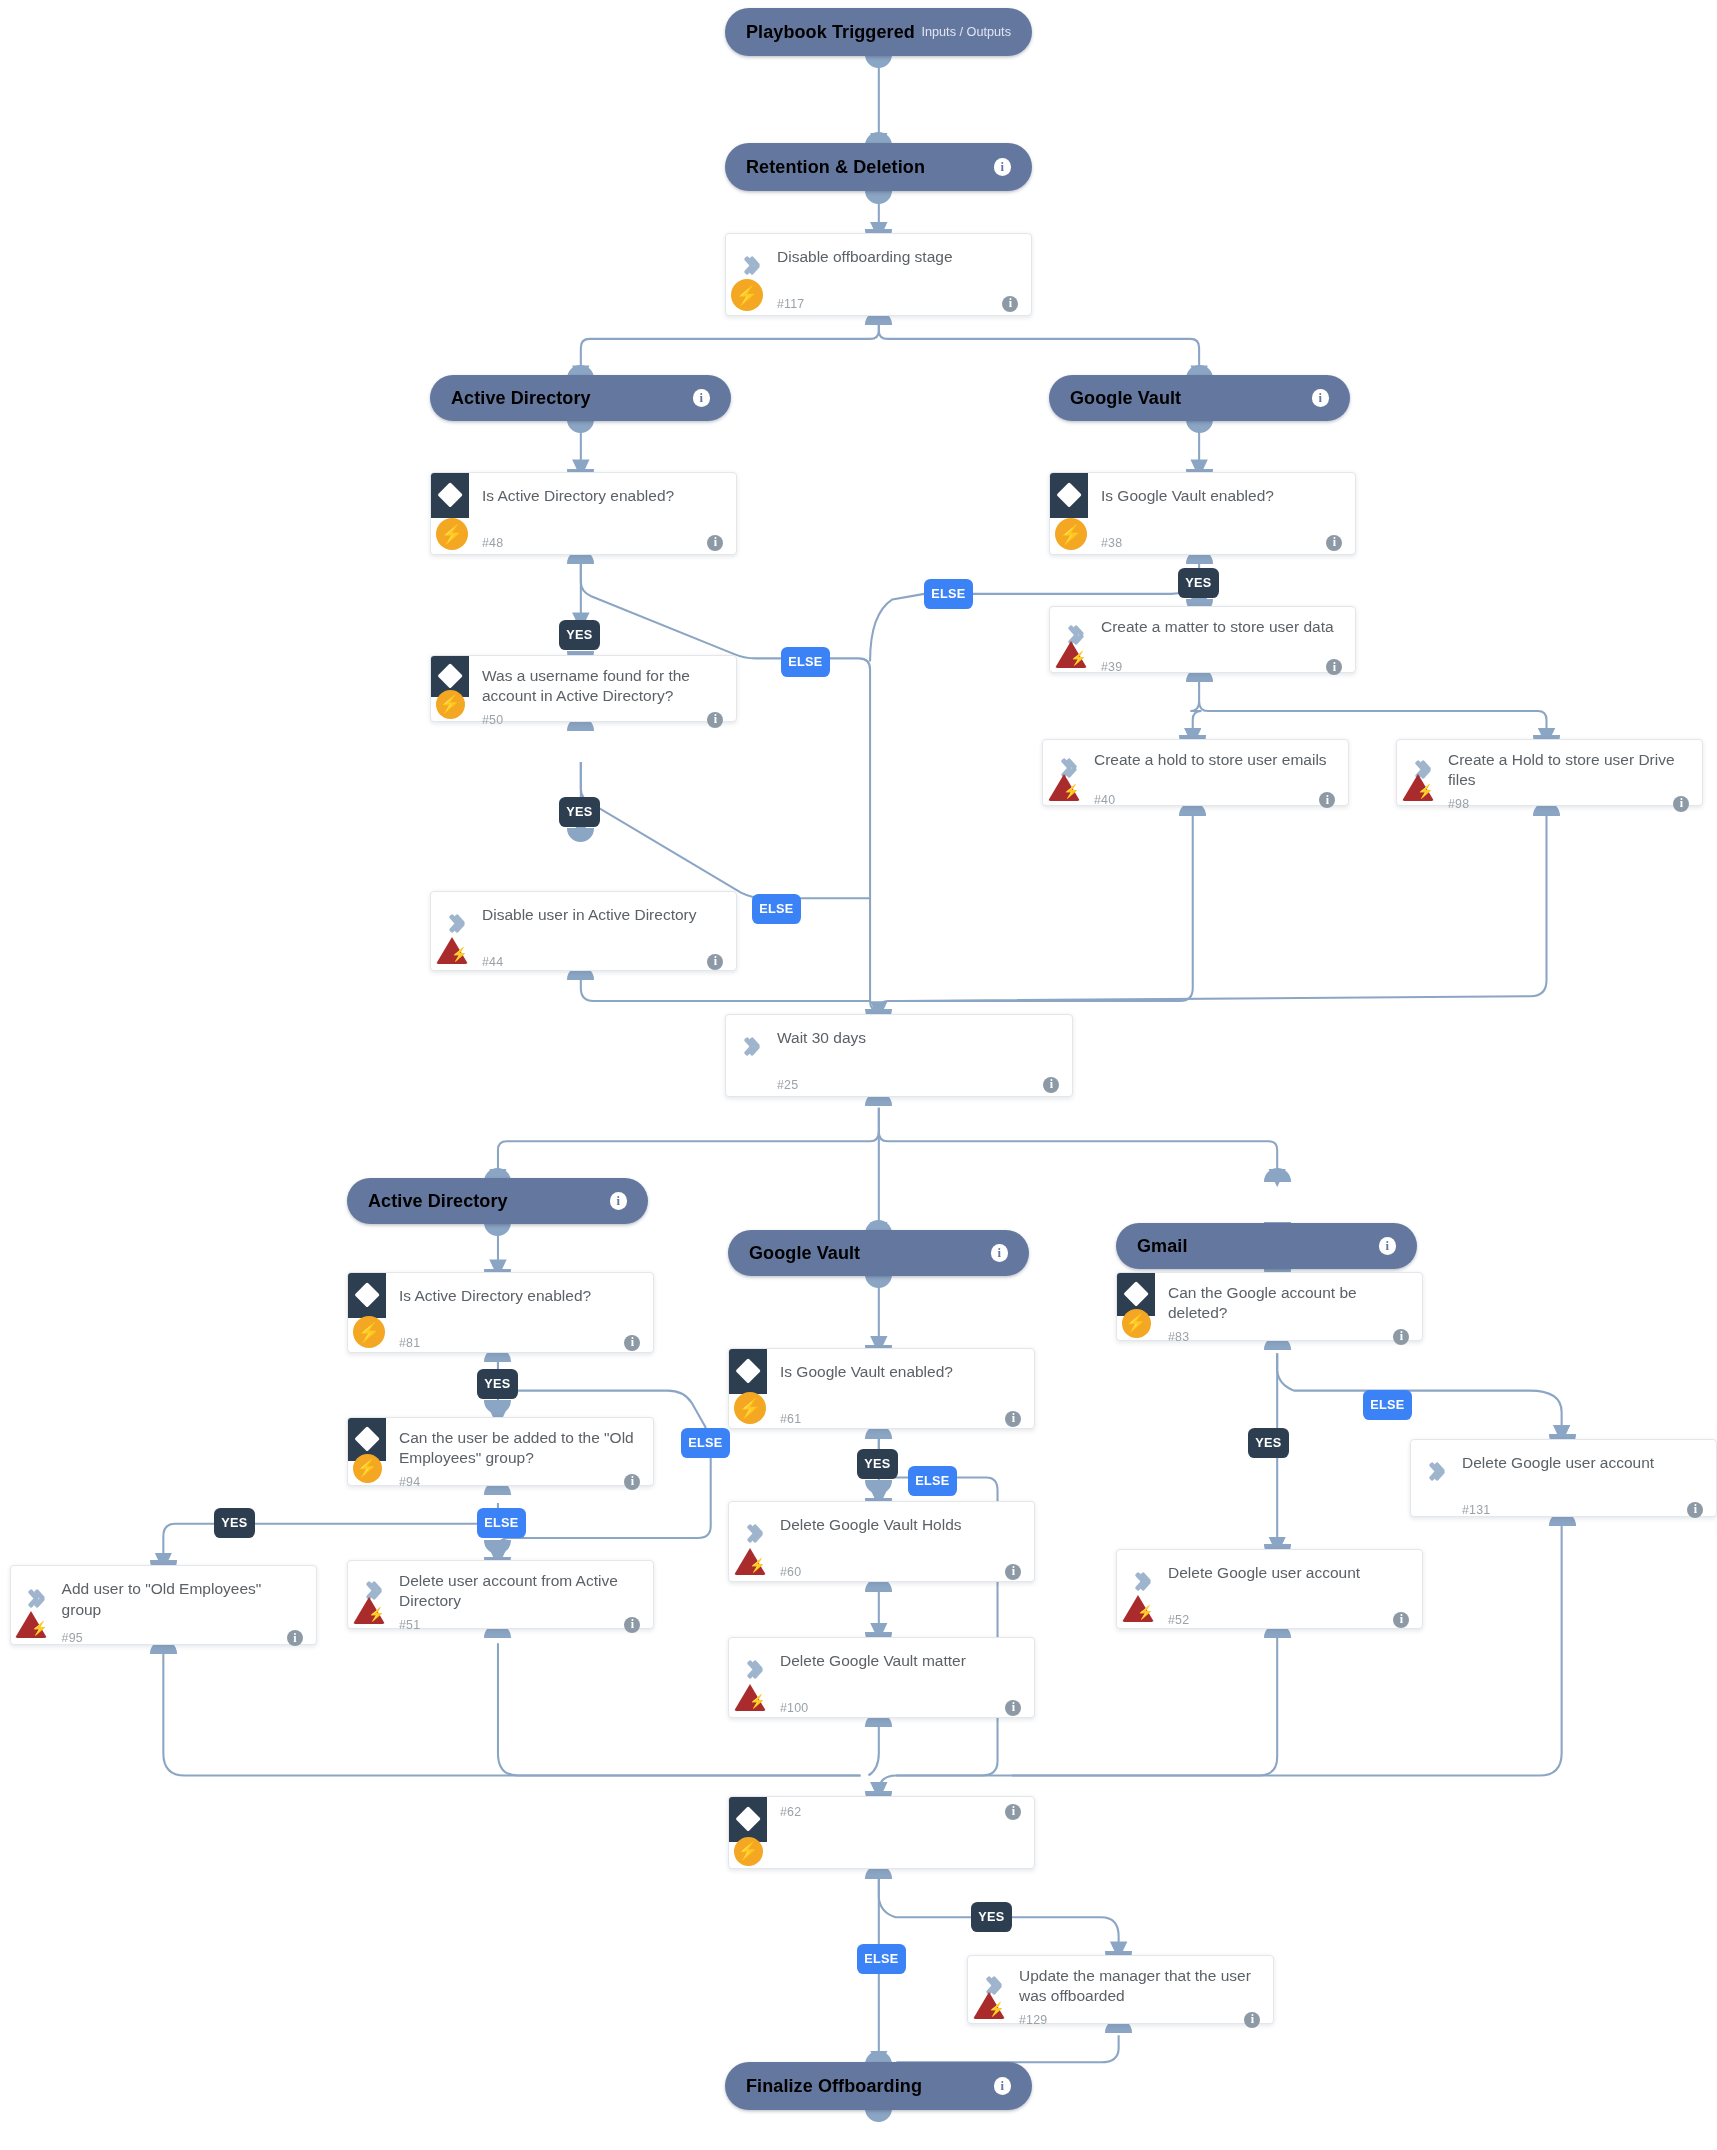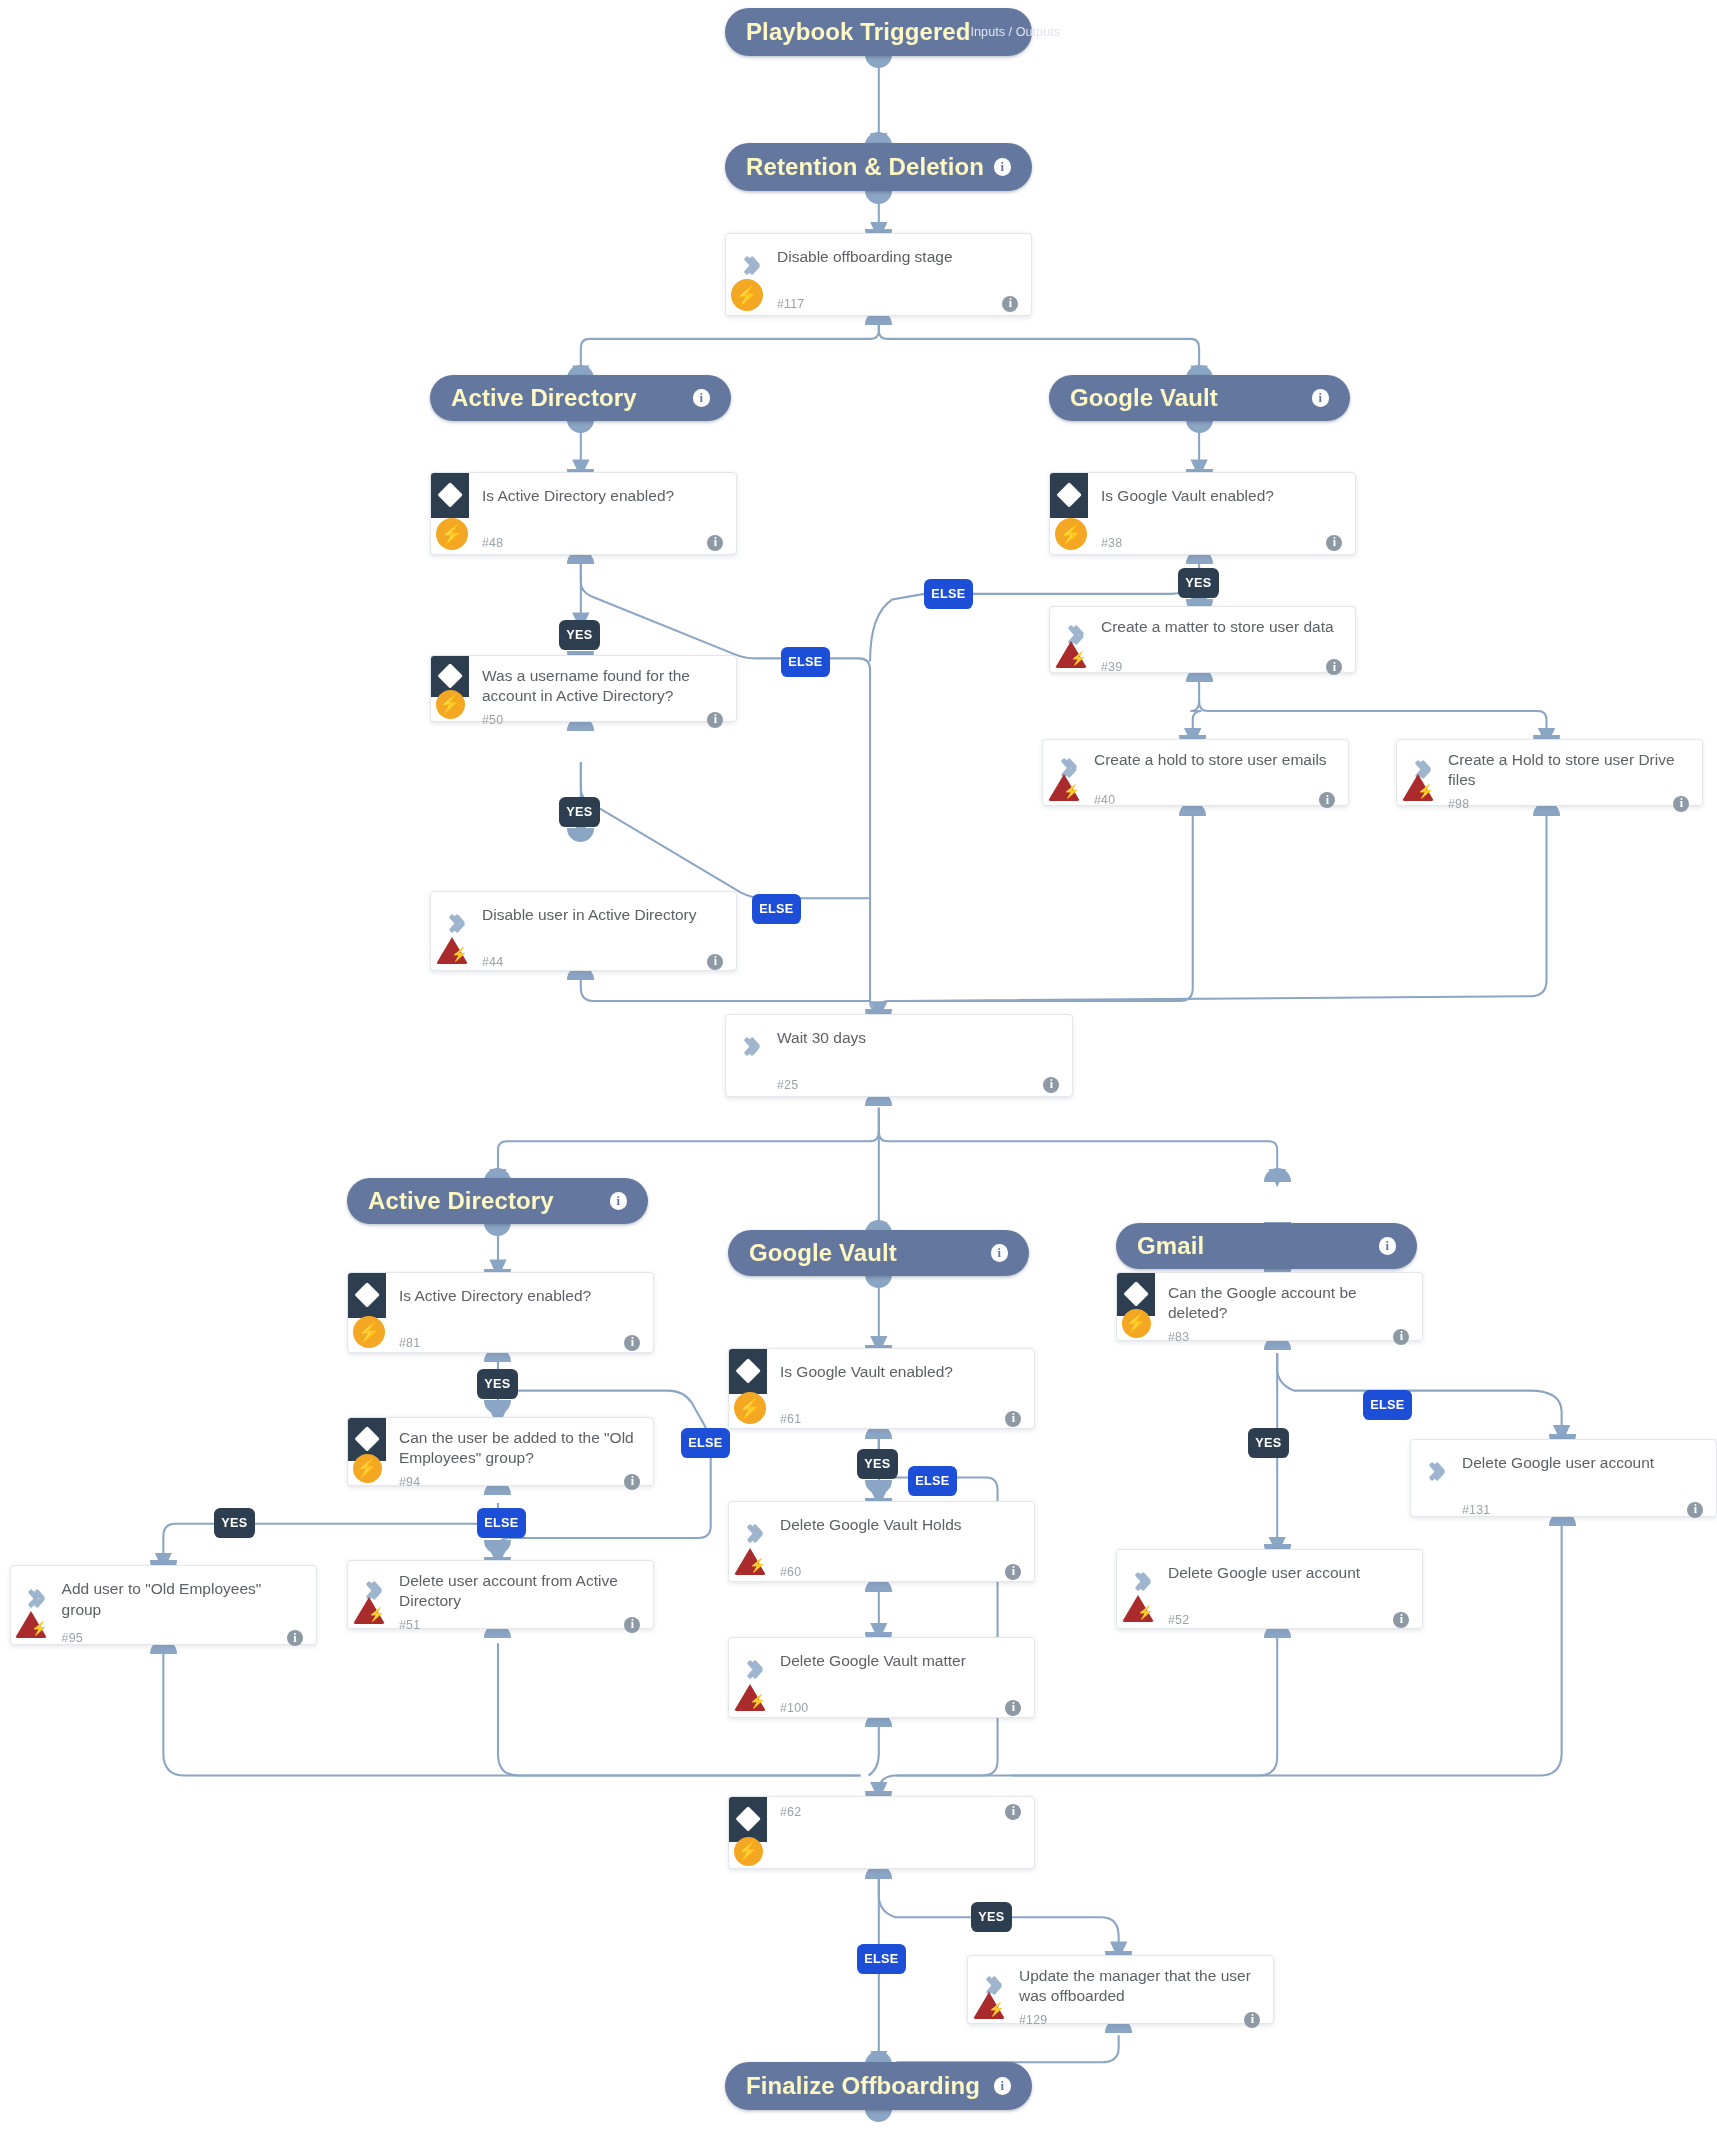--- a/index.html
+++ b/index.html
@@ -3,21 +3,21 @@
 <meta charset="utf-8">
 <style>
   html,body{margin:0;padding:0;background:#ffffff;}
   body{font-family:"Liberation Sans", sans-serif;}
   #canvas{position:relative;width:1717px;height:2151px;background:#fff;overflow:hidden;}
   #wires{position:absolute;left:0;top:0;width:1717px;height:2151px;pointer-events:none;}
 
   
   .pill{position:absolute;background:#64779e;border-radius:27px;box-shadow:0 1.6px 3.2px rgba(40,55,80,.30);
         display:flex;align-items:center;box-sizing:border-box;padding:0 21px;z-index:5;}
-  .pill .pill-title{color:#fef9c3;font-size:24px;font-weight:bold;letter-spacing:0.1px;white-space:nowrap;}
+  .pill .pill-title{color:#000000;font-size:18px;font-weight:bold;letter-spacing:0.1px;white-space:nowrap;}
   .pill .pill-right{margin-left:auto;display:flex;align-items:center;gap:11px;}
   .pill .pill-sub{color:#dfe6f1;font-size:12.7px;white-space:nowrap;}
 
   
   .info-w{width:17.5px;height:17.5px;border-radius:50%;display:inline-flex;align-items:center;justify-content:center;
           font-size:12.7px;font-weight:bold;font-family:"Liberation Serif", serif;}
   .info-w.light{background:#ffffff;color:#64779e;}
   .info-w.grey{background:#8d9aa5;color:#ffffff;width:16px;height:16px;font-size:12px;}
 
   
@@ -50,21 +50,21 @@
   .badge.bolt{background:#f3a723;border-radius:50%;}
   .badge.warn{background:transparent;}
   .warn-tri{width:0;height:0;border-left:16px solid transparent;border-right:16px solid transparent;border-bottom:27px solid #a92b2b;position:relative;border-radius:2.4px;}
   .bolt-g{position:absolute;color:#ffffff;font-size:19px;line-height:1;font-weight:bold;}
   .warn-bolt{position:absolute;left:0;right:0;top:11px;text-align:center;color:#ffffff;font-size:13.5px;font-weight:bold;line-height:1;}
 
   
   .elabel{position:absolute;height:30px;min-width:37px;border-radius:6.4px;display:flex;align-items:center;justify-content:center;
           padding:0 7.2px;box-sizing:border-box;color:#ffffff;font-size:12.7px;font-weight:bold;letter-spacing:0.3px;z-index:9;}
   .elabel.yes{background:#2c3e50;text-align:center;}
-  .elabel.els{background:#1d4ed8;}
+  .elabel.els{background:#3b82f6;}
 
   
   .cap{position:absolute;width:27px;height:13.5px;background:#8ba5c4;z-index:4;}
   .cap.down{border-radius:0 0 13.5px 13.5px;}
   .cap.up{border-radius:13.5px 13.5px 0 0;}
 </style>
 </head>
 <body>
 
 <div id="canvas">

